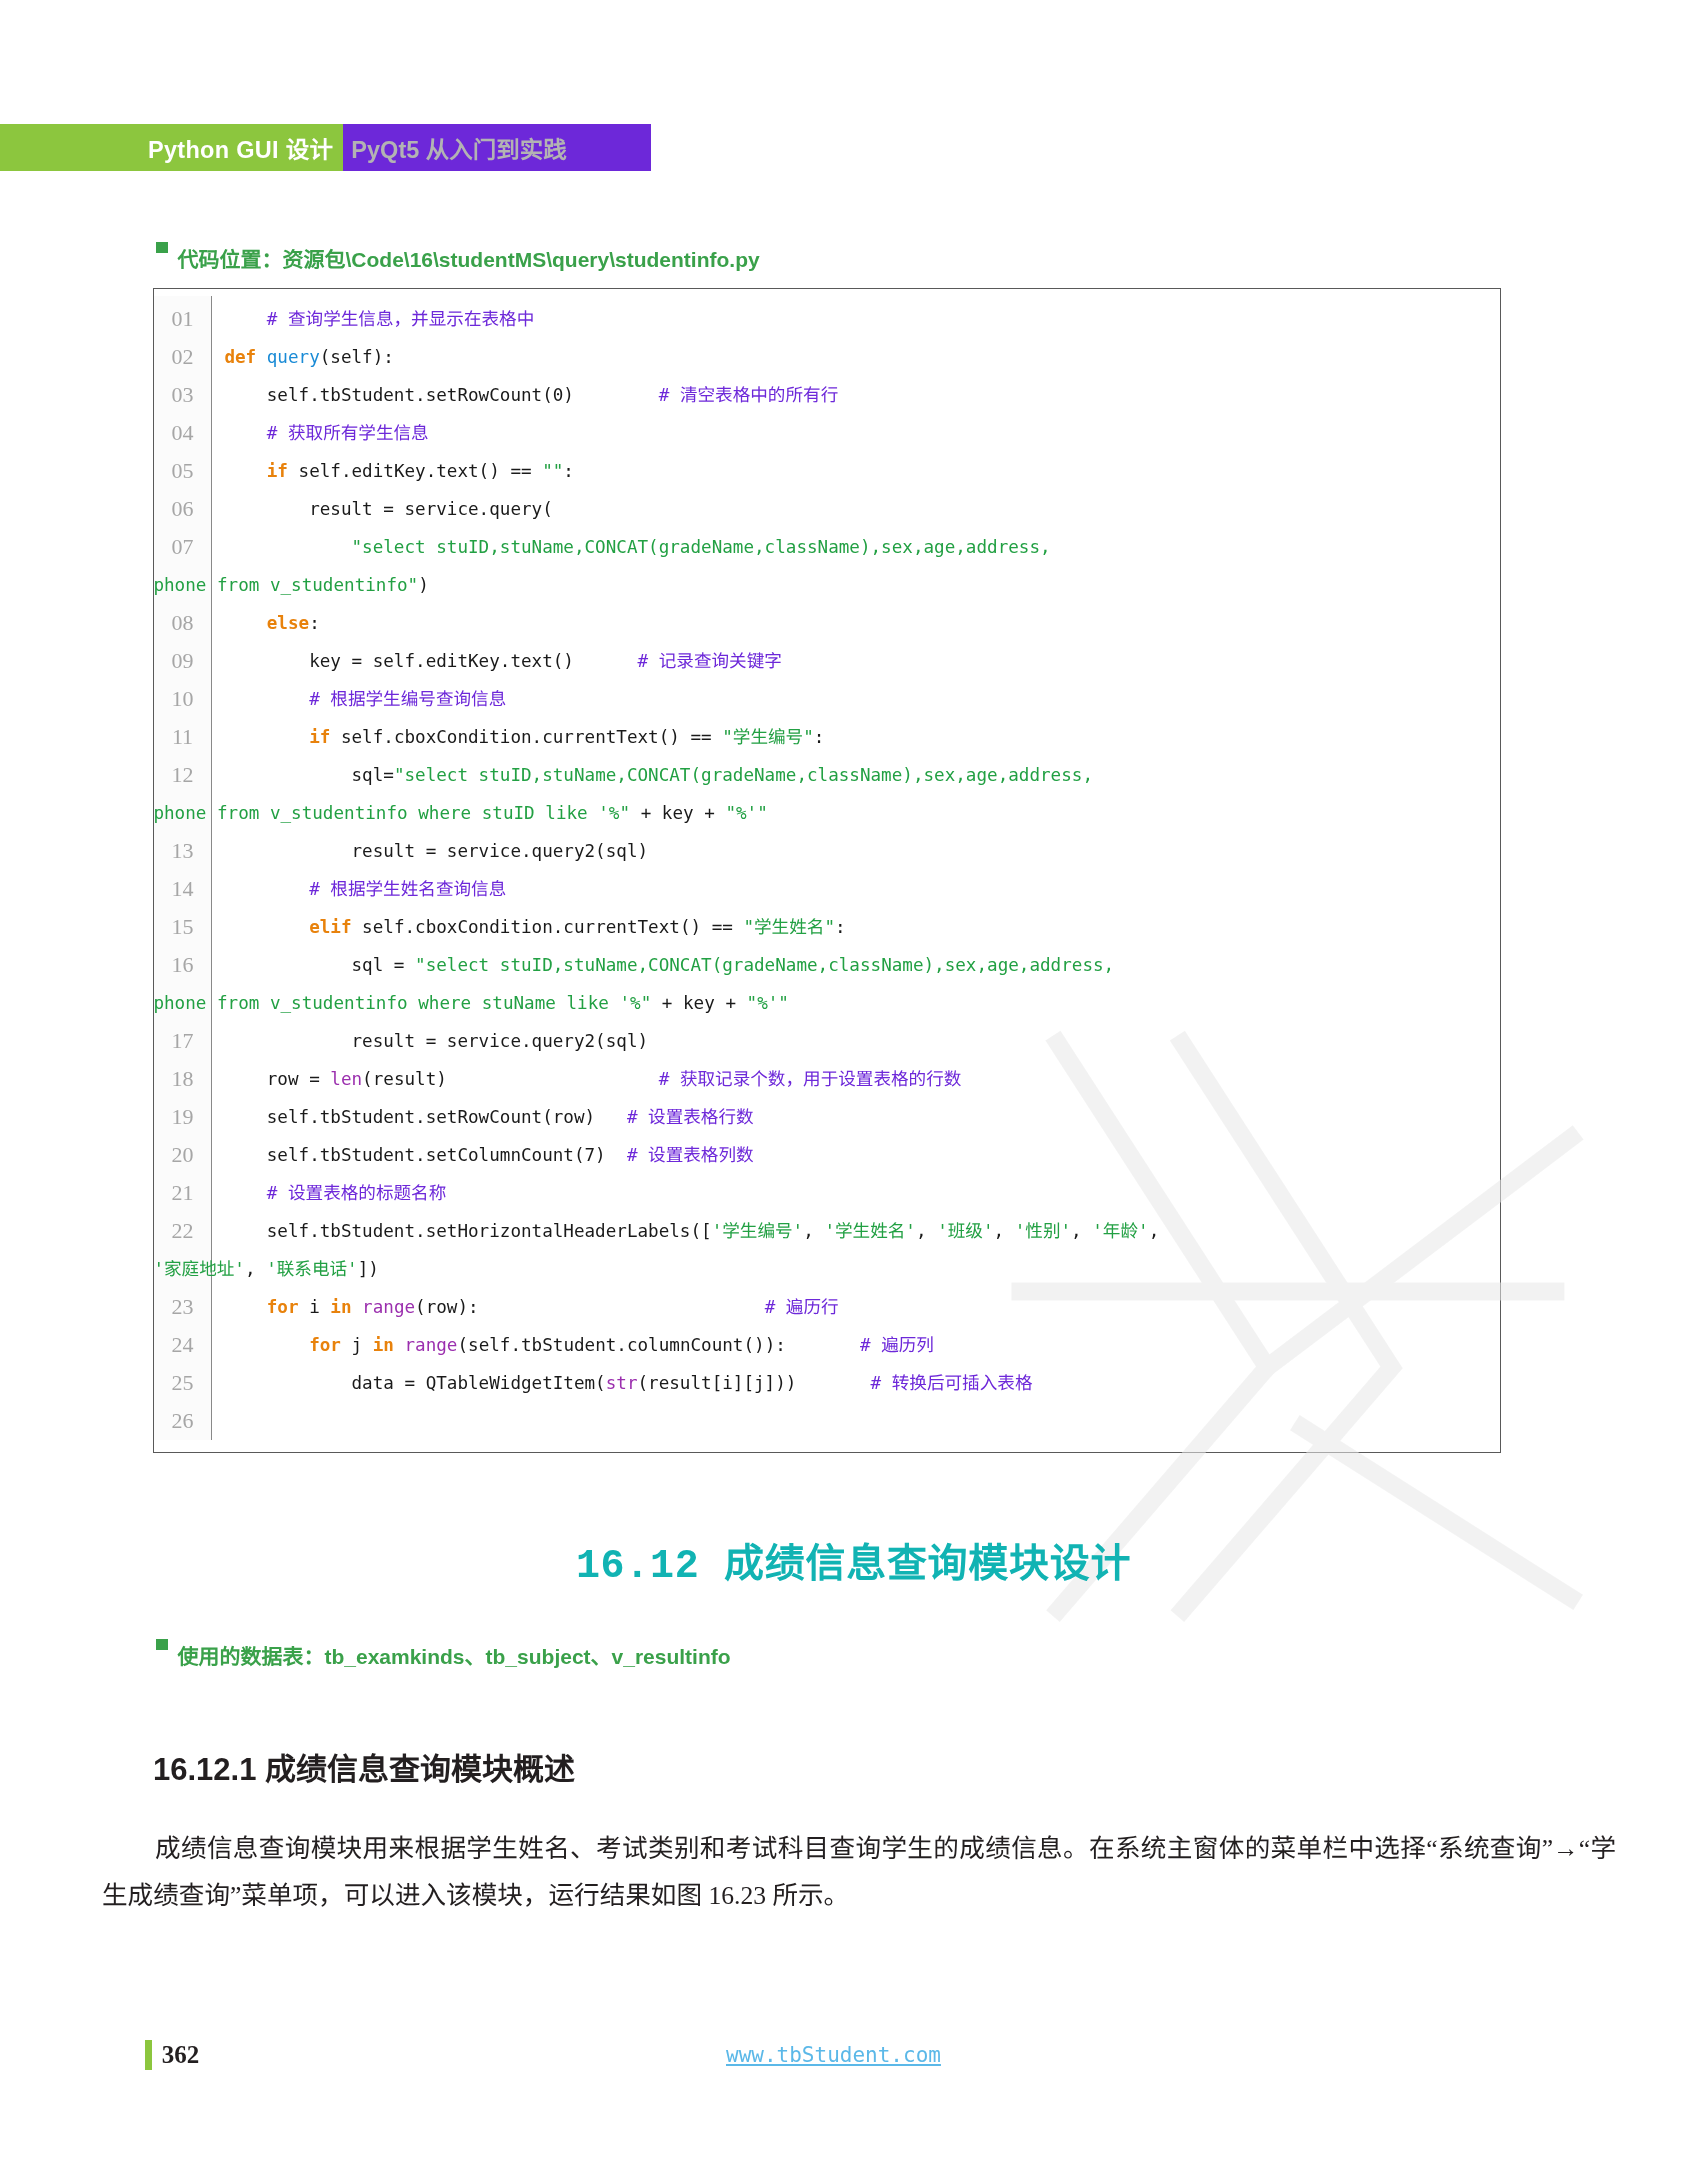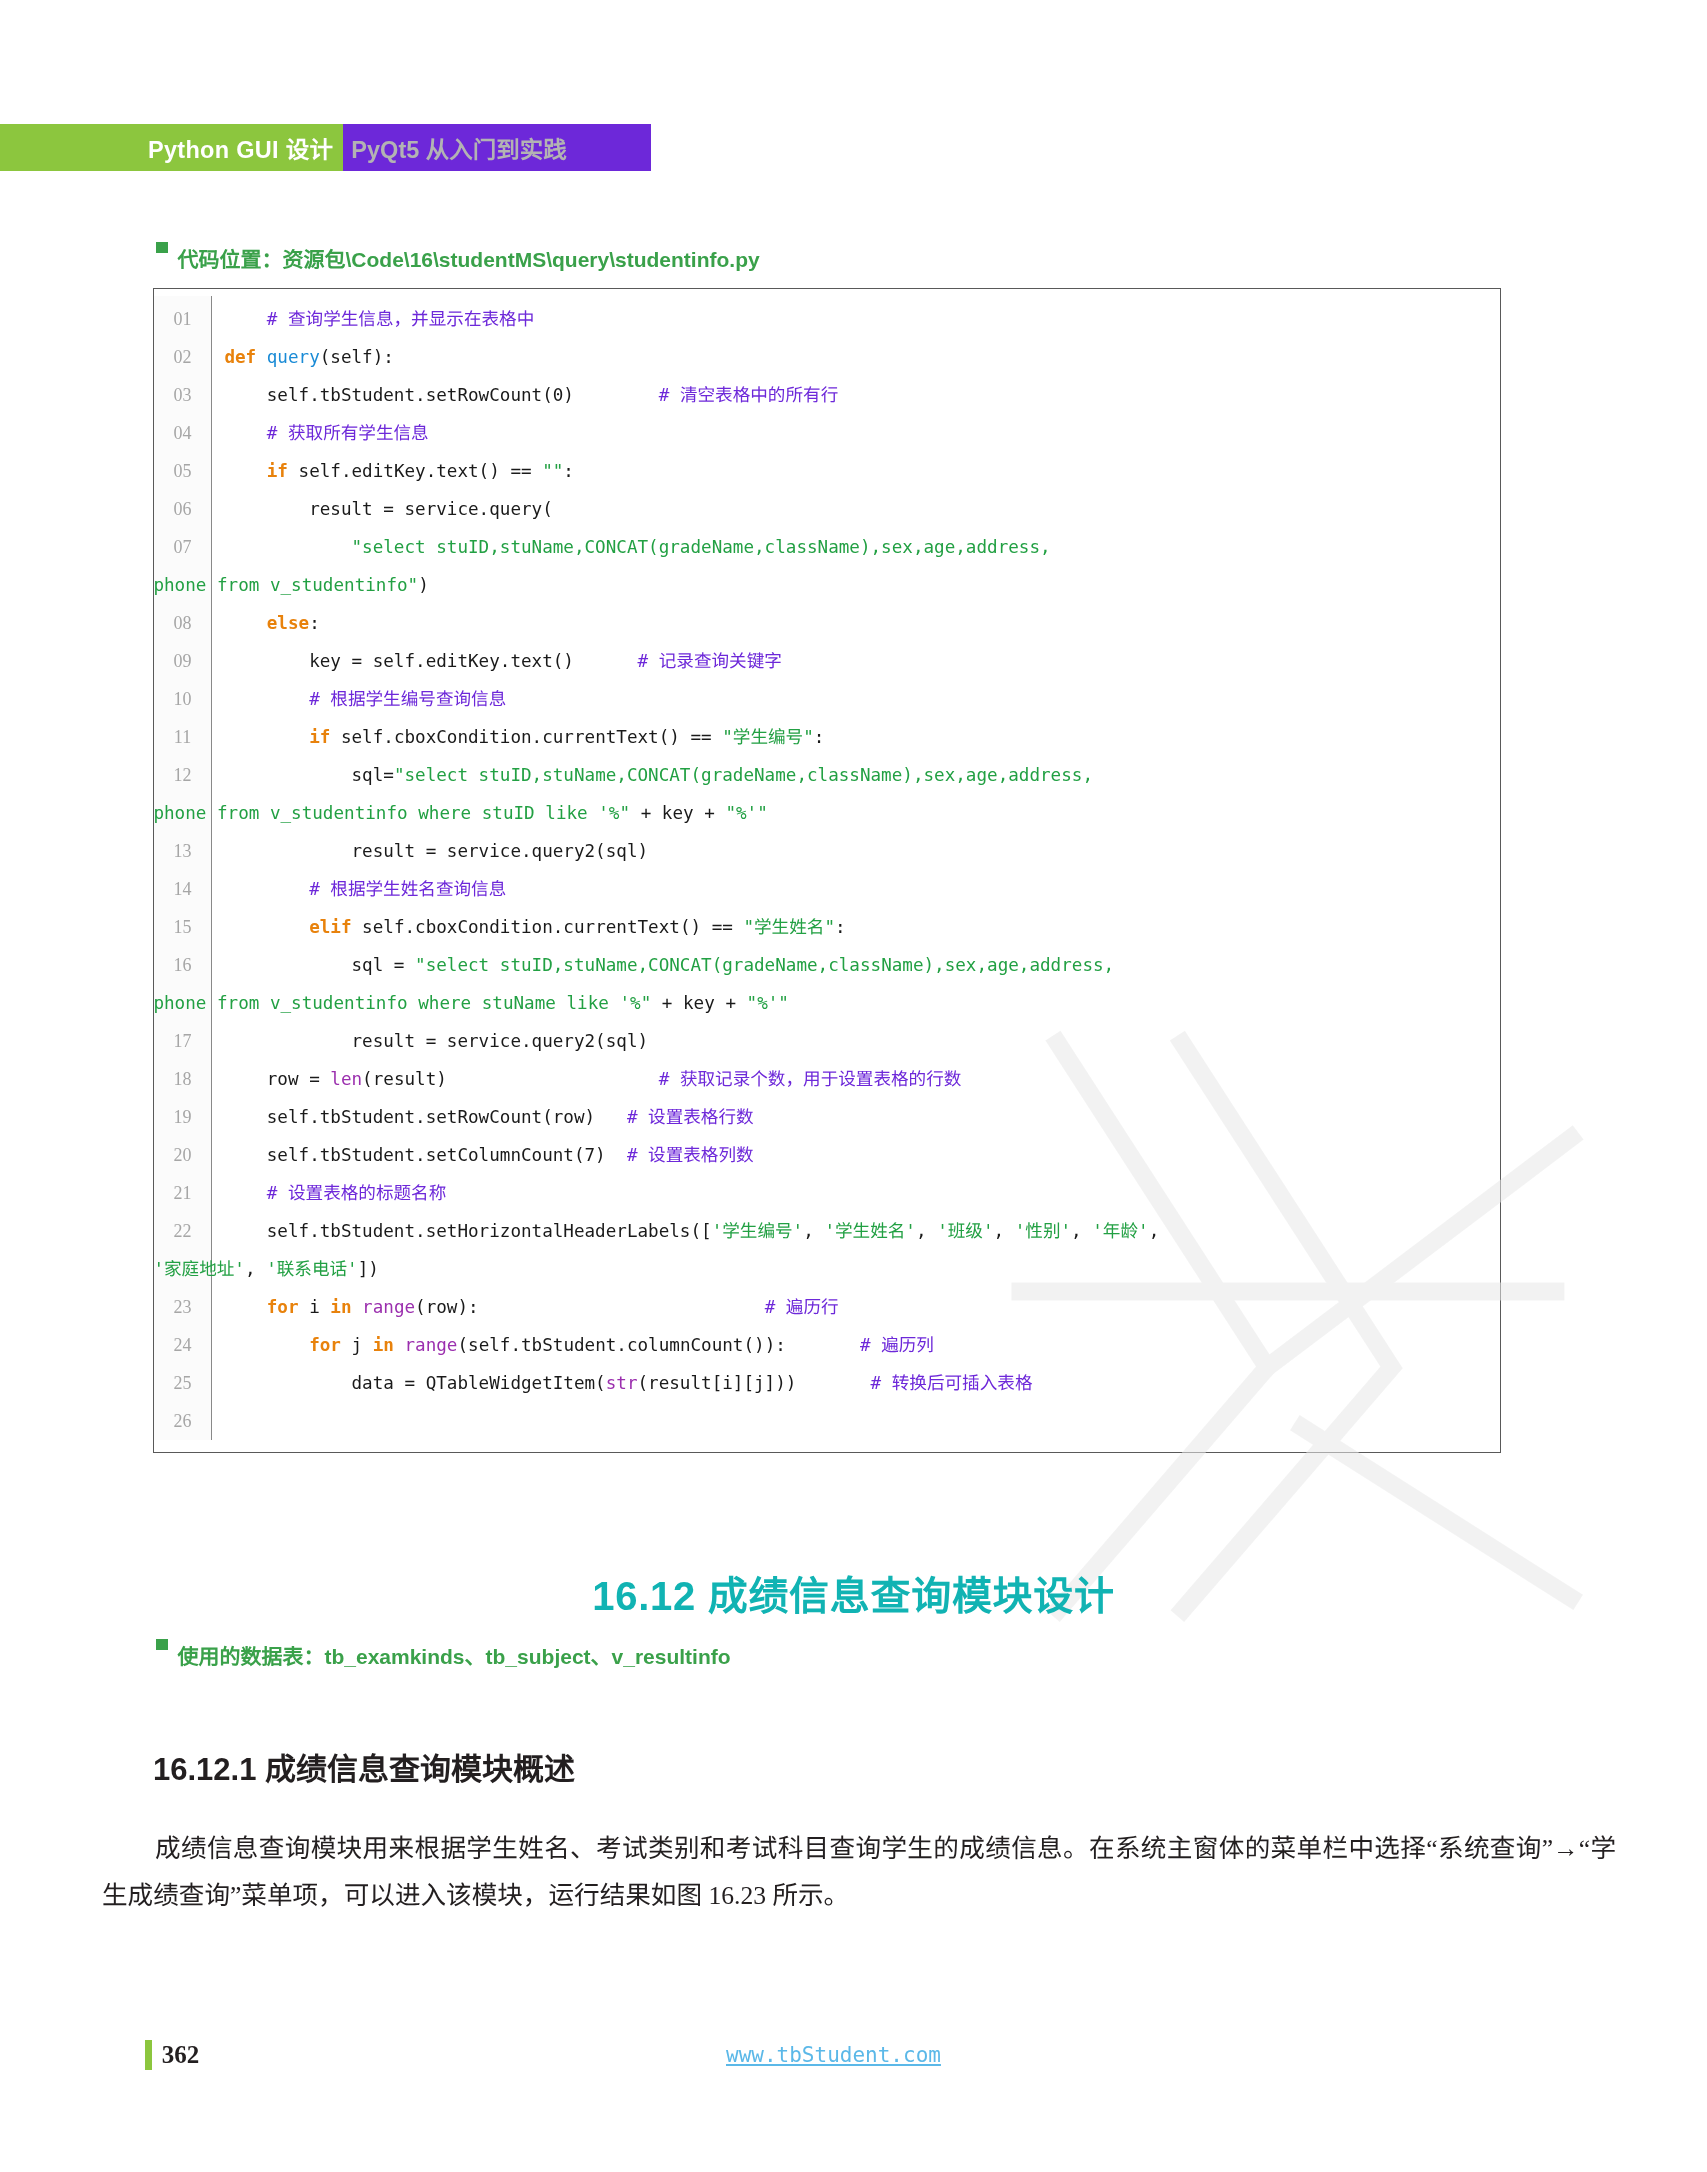--- a/index.html
+++ b/index.html
@@ -94,21 +94,21 @@
     background: #fbfbfb;
     box-sizing: border-box;
     padding-top: 4.1px;
   }
   .gutter .ln {
     height: 38px;
     line-height: 38px;
     text-align: center;
     color: #a6a6a6;
     font-family: "Liberation Serif", "DejaVu Serif", serif;
-    font-size: 18px;
+    font-size: 22px;
   }
   .gutter .ln.blank { color: transparent; }
   .codearea {
     flex: 1 1 auto;
     padding: 4.1px 0 0 12.4px;
     box-sizing: border-box;
   }
   .cline {
     height: 38px;
     line-height: 38px;
@@ -123,25 +123,25 @@
   .k  { color: #e8820c; font-weight: bold; }  
   .fn { color: #1a8bd6; }                     
   .bi { color: #9b2fae; }                     
   .st { color: #22a043; }                     
   .cm { color: #6d28d9; }
 
   
   .h-section {
     position: absolute;
     left: 0;
-    top: 1564px;
+    top: 1531px;
     width: 1707px;
     text-align: center;
     color: #11b3b3;
-    font-family: Liberation Sans, sans-serif;
+    font-family: Liberation Mono, monospace;
     font-weight: bold;
     font-size: 40px;
     letter-spacing: 0.7px;
   }
   .h-sub {
     position: absolute;
     left: 153px;
     top: 1723px;
     color: #231f20;
     font-family: "Liberation Sans", "DejaVu Sans", sans-serif;

